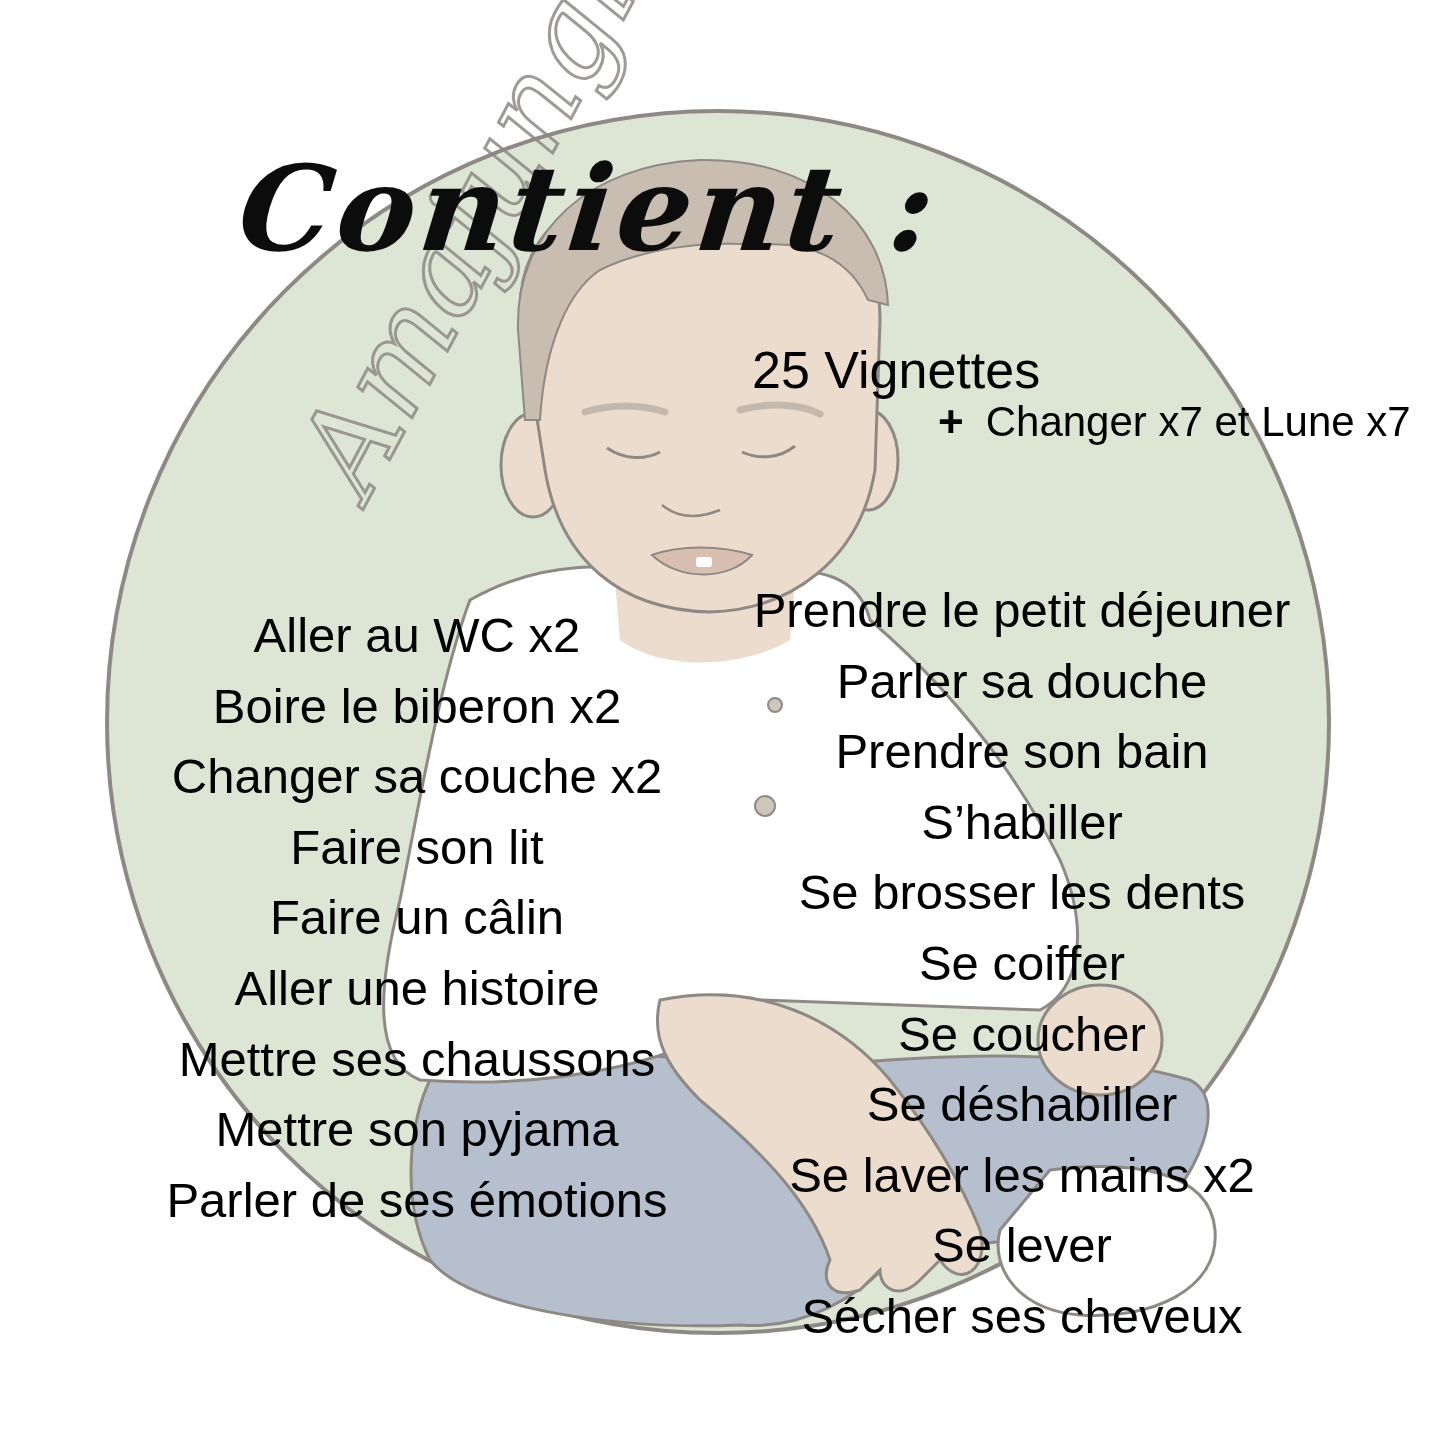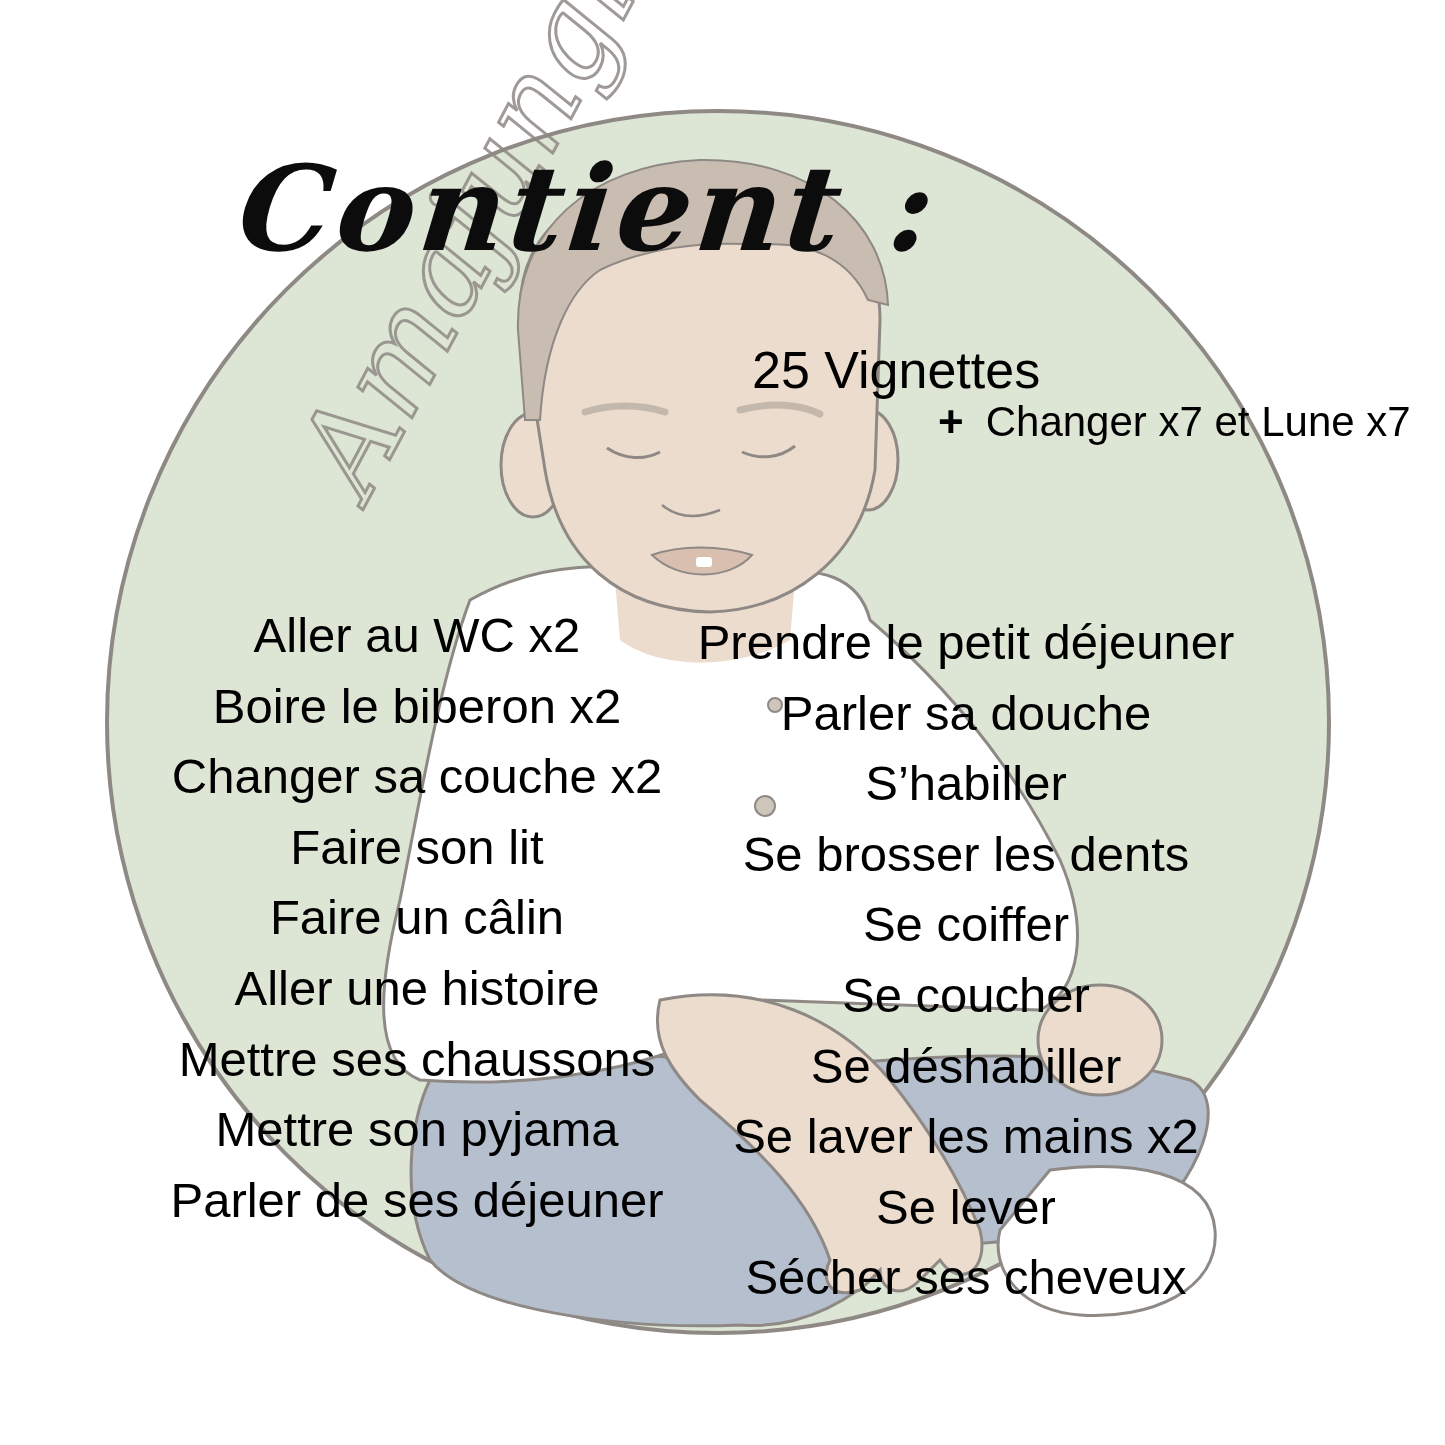--- a/index.html
+++ b/index.html
@@ -8,21 +8,21 @@
   .art { position: absolute; left: 0; top: 0; width: 1445px; height: 1445px; }
   .title { position: absolute; left: 240px; top: 150px; font-family: "DejaVu Serif", serif;
            font-style: italic; font-weight: bold; font-size: 118px; letter-spacing: 4px;
            color: #0c0c0c; line-height: 1; transform: skewX(-6deg); }
   .vignettes { position: absolute; left: 752px; top: 344px; font-size: 52px; line-height: 1; }
   .extras { position: absolute; left: 938px; top: 400px; font-size: 42px; line-height: 1;
             display: flex; align-items: center; gap: 22px; }
   .plus { font-weight: bold; font-size: 44px; }
   .list { position: absolute; text-align: center; font-size: 49px; line-height: 70.6px; }
   .list-left { left: 122px; width: 590px; top: 600px; }
-  .list-right { left: 666px; width: 600px; top: 575px; margin-top: 32px; }
+  .list-right { left: 722px; width: 600px; top: 575px; }
   .list div { white-space: nowrap; }
 </style>
 </head>
 <body>
 
 <svg class="art" viewBox="0 0 1445 1445" xmlns="http://www.w3.org/2000/svg">
   <circle cx="718" cy="722" r="611" fill="#dde6d5" stroke="#8f8985" stroke-width="4"></circle>
 
   <path d="M430 1080 C520 1040 640 1050 760 1070 C900 1060 1050 1040 1190 1080 C1230 1100 1200 1180 1140 1230 L900 1250 C860 1300 800 1330 740 1325 C620 1330 470 1310 430 1260 C400 1200 410 1120 430 1080 Z" fill="#b5bfcd" stroke="#8f8985" stroke-width="3"></path>
 
@@ -67,26 +67,27 @@
 
 <div class="list list-left">
   <div>Aller au WC x2</div>
   <div>Boire le biberon x2</div>
   <div>Changer sa couche x2</div>
   <div>Faire son lit</div>
   <div>Faire un câlin</div>
   <div>Aller une histoire</div>
   <div>Mettre ses chaussons</div>
   <div>Mettre son pyjama</div>
-  <div>Parler de ses déjeuner</div>
+  <div>Parler de ses émotions</div>
 </div>
 
 <div class="list list-right">
   <div>Prendre le petit déjeuner</div>
   <div>Parler sa douche</div>
+  <div>Prendre son bain</div>
   <div>S’habiller</div>
   <div>Se brosser les dents</div>
   <div>Se coiffer</div>
   <div>Se coucher</div>
   <div>Se déshabiller</div>
   <div>Se laver les mains x2</div>
   <div>Se lever</div>
   <div>Sécher ses cheveux</div>
 </div>
 

